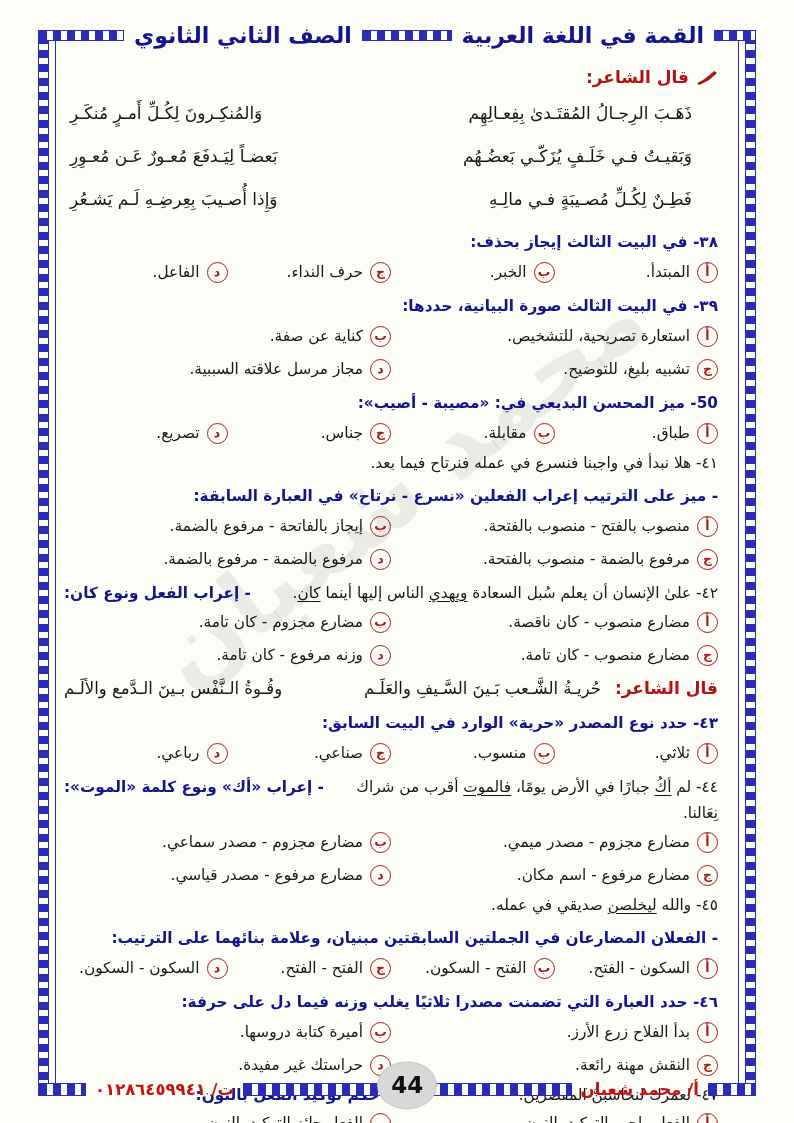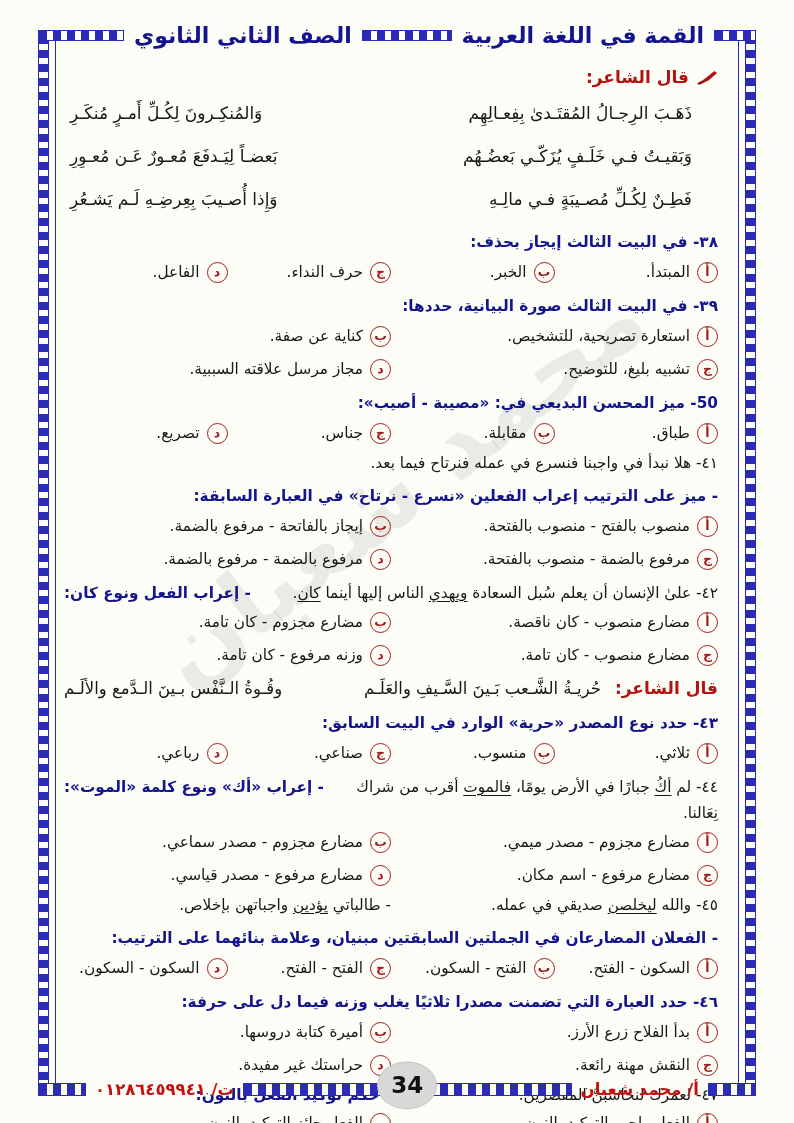--- a/index.html
+++ b/index.html
@@ -262,21 +262,20 @@
         <div class="opt">
             <span class="key">د</span>
             <span>مضارع مرفوع - مصدر قياسي.</span>
           </div>
       </div>
     </section>
 
     <section>
       <div class="grid2">
         <p class="stem"><span>٤٥- والله </span><span class="u">ليخلصن</span><span> صديقي في عمله.</span></p>
-        <p class="stem"><span>- طالباتي </span><span class="u">يؤدين</span><span> واجباتهن بإخلاص.</span></p>
       </div>
       <h3 class="qh">- الفعلان المضارعان في الجملتين السابقتين مبنيان، وعلامة بنائهما على الترتيب:</h3>
       <div class="opts row4">
         <div class="opt">
             <span class="key">أ</span>
             <span>السكون - الفتح.</span>
           </div>
         <div class="opt">
             <span class="key">ب</span>
             <span>الفتح - السكون.</span>
@@ -331,19 +330,19 @@
 
       </div>
     </section>
 
   </main>
 
   <footer class="ftr">
     <span class="sh f-c"></span>
     <span class="f-name">أ/ محمد شعبان</span>
     <span class="sh f-mid">
-      <span class="pageno">34</span>
+      <span class="pageno">44</span>
     </span>
     <span class="f-phone">ت/ ٠١٢٨٦٤٥٩٩٤١</span>
     <span class="sh f-c"></span>
   </footer>
 
 </div>
 
 </body></html>

